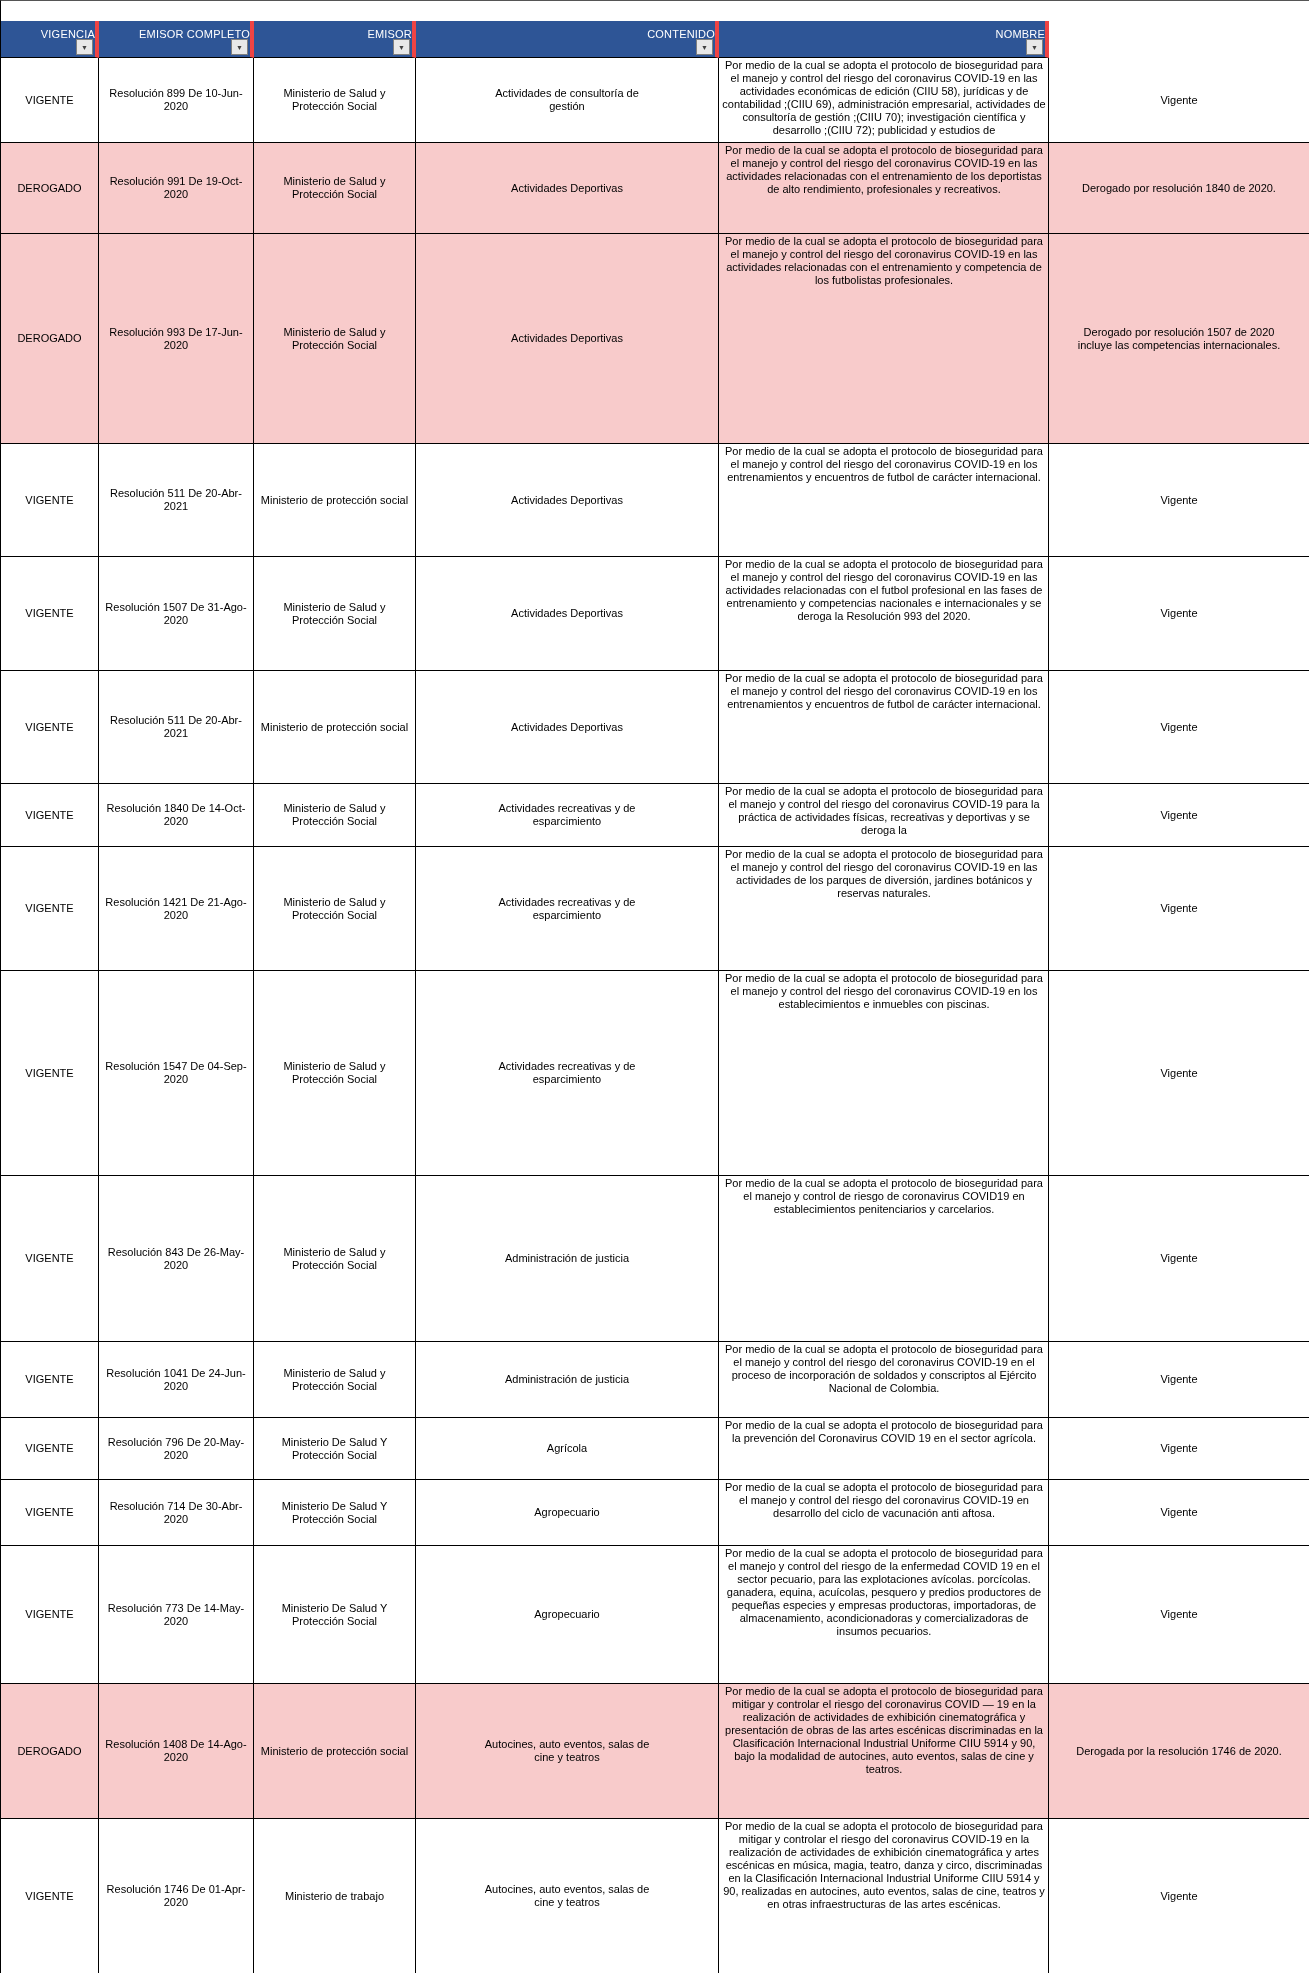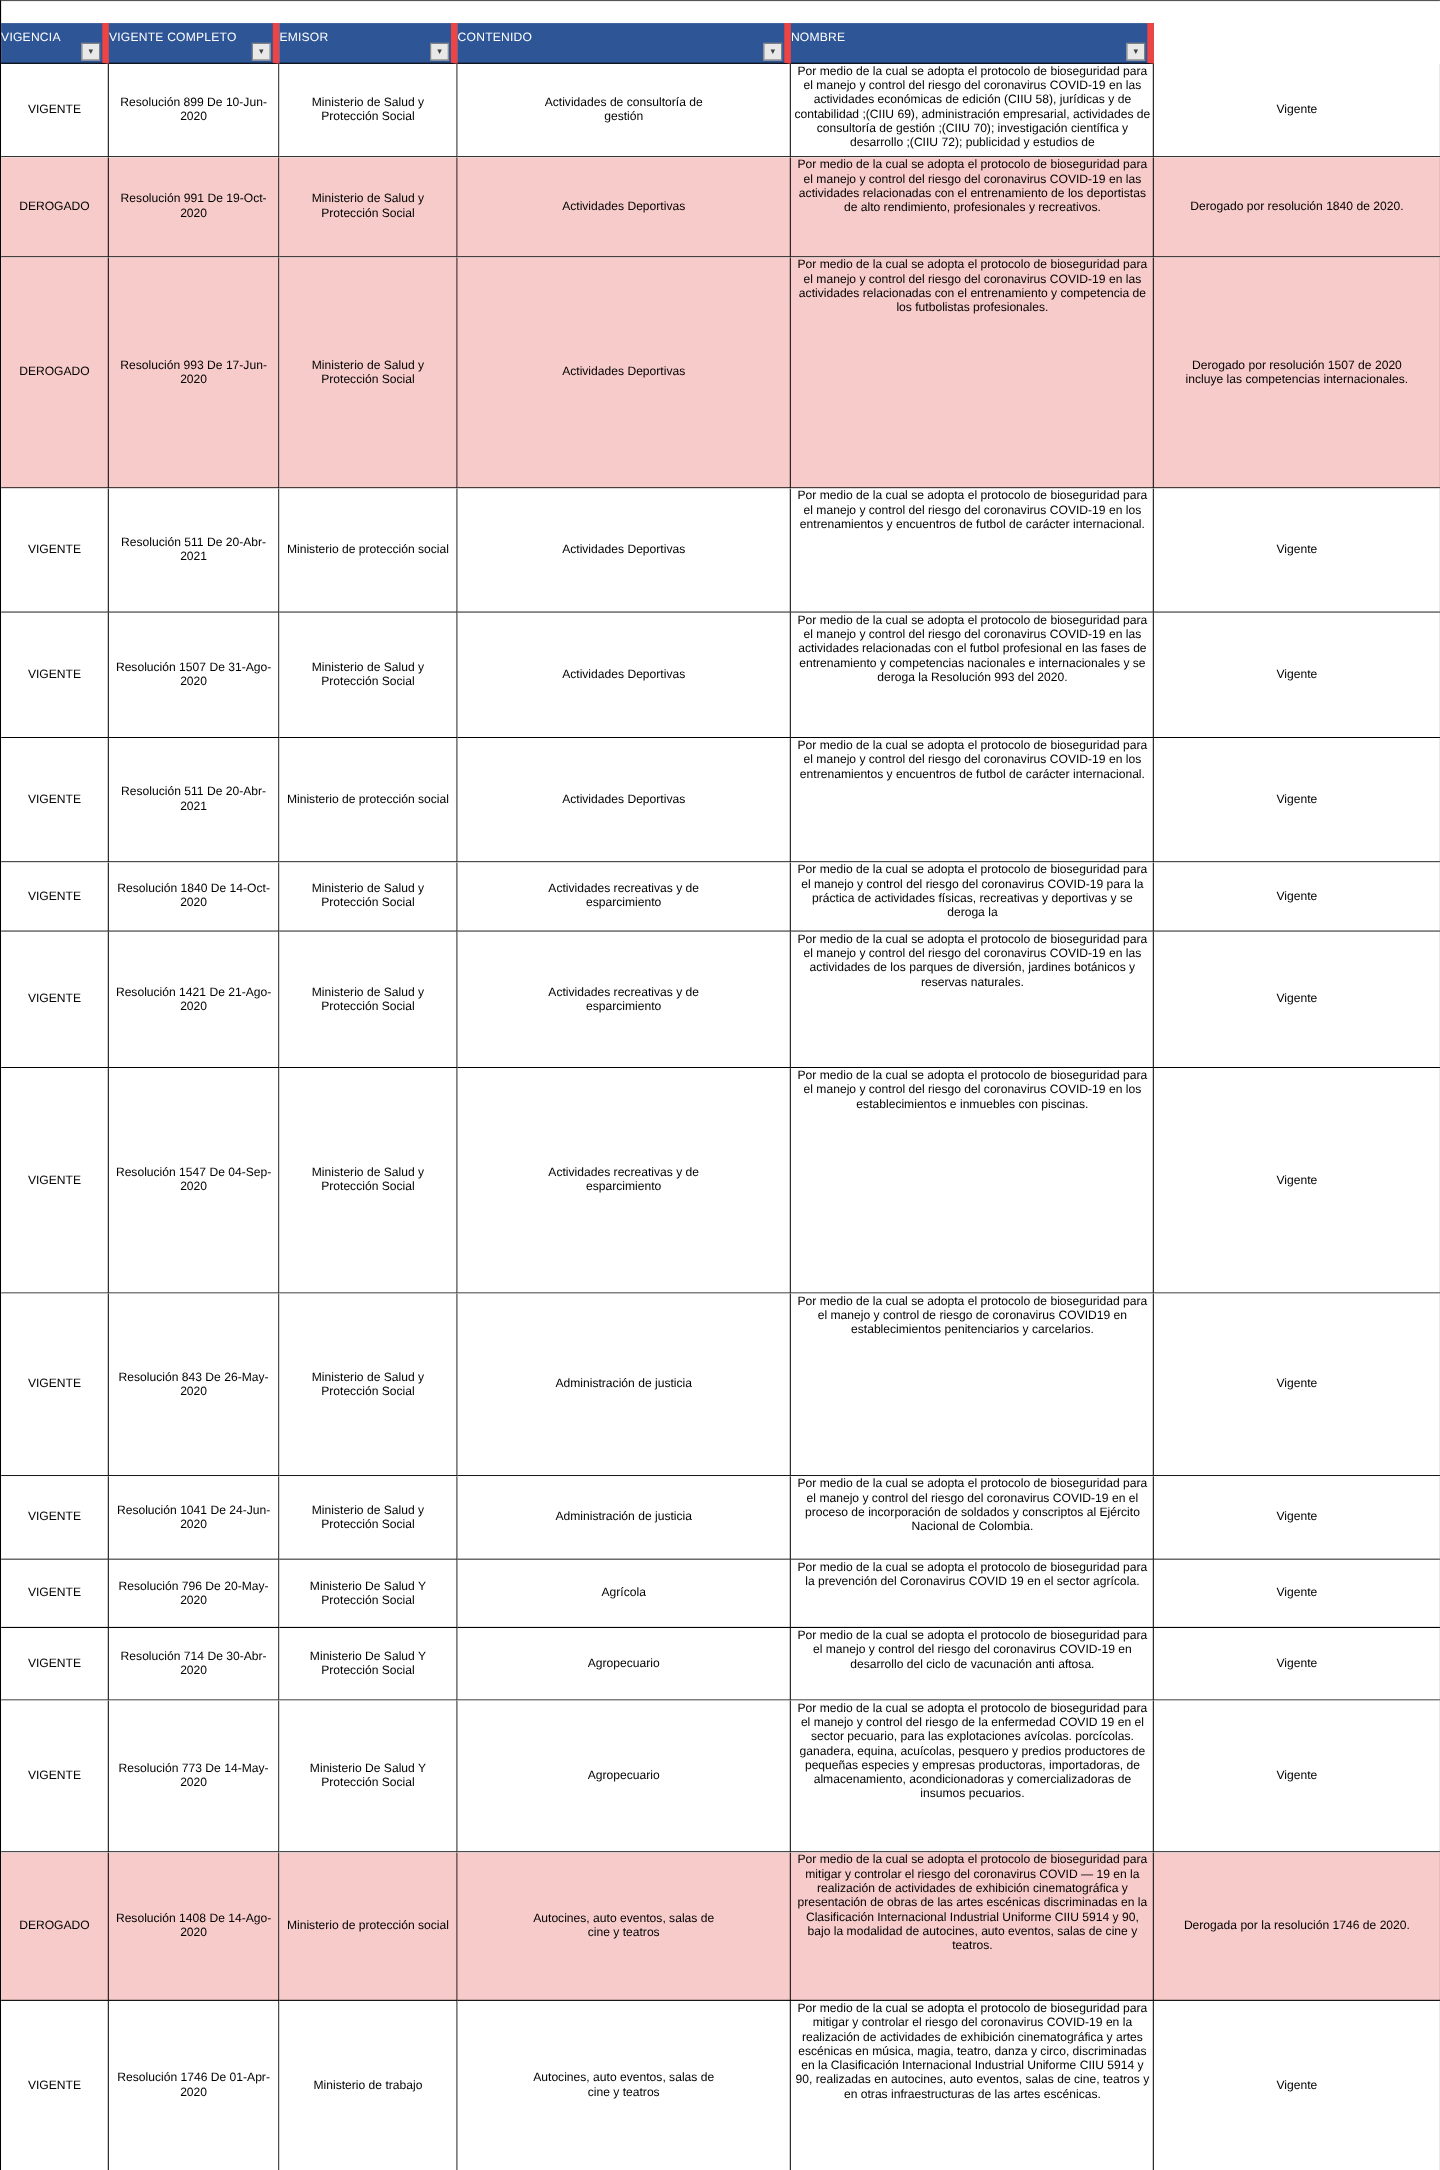--- a/index.html
+++ b/index.html
@@ -10,28 +10,28 @@
     border-top:1px solid #555;
   }
   .hrow {
     display:grid;
     grid-template-columns:98px 155px 162px 303px 330px 261px;
     height:57px;
   }
   .hcell {
     position:relative;
     box-sizing:border-box;
-    border-right:6px solid #ef4444;
+    border-right:4px solid #ef4444;
     border-bottom:1px solid #000;
     background:#2E5596;
     color:#fff;
     font-size:11px;
     display:flex;
     align-items:center;
-    justify-content:flex-start;
+    justify-content:flex-end;
     text-align:center;
     overflow:visible;
     margin-top:20px;
   }
   .hlabel { margin-bottom:10px; letter-spacing:0.2px; }
   .fbtn {
     position:absolute;
     right:2px;
     bottom:2px;
     width:17px;
@@ -81,21 +81,21 @@
 
 <div id="table">
   <div class="hrow" id="header-row">
       <div class="hcell">
         <span class="hlabel">VIGENCIA</span>
         <button class="fbtn">
           <span>▼</span>
         </button>
       </div>
       <div class="hcell">
-        <span class="hlabel">VIGENTE COMPLETO</span>
+        <span class="hlabel">EMISOR COMPLETO</span>
         <button class="fbtn">
           <span>▼</span>
         </button>
       </div>
       <div class="hcell">
         <span class="hlabel">EMISOR</span>
         <button class="fbtn">
           <span>▼</span>
         </button>
       </div>

